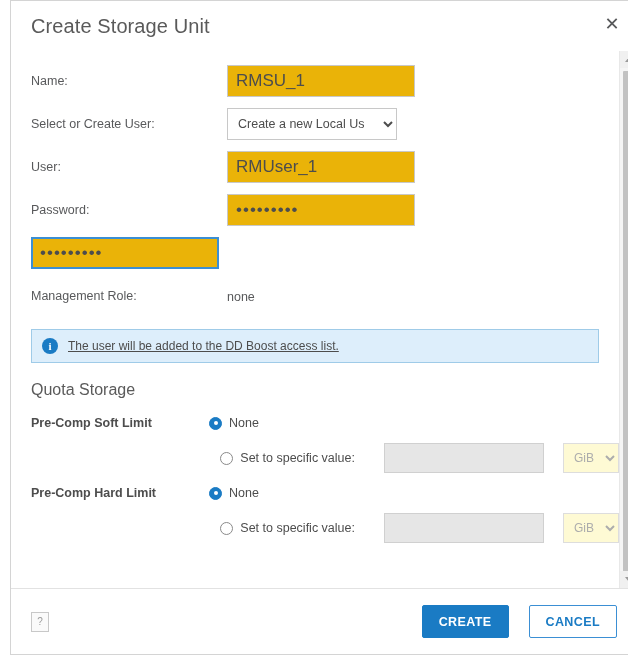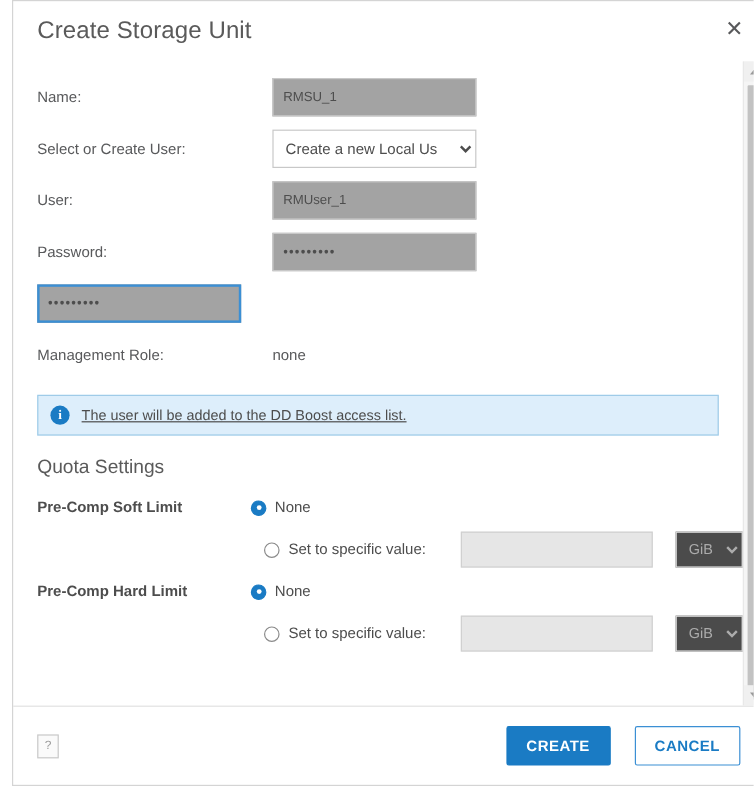--- a/index.html
+++ b/index.html
@@ -85,28 +85,28 @@
     flex: 0 0 196px;
     font-size: 12.5px;
     color: #58595b;
   }
   .field-wrap {
     flex: 1 1 auto;
   }
 
   input.text-input {
     box-sizing: border-box;
-    width: 170px;
+    width: 188px;
     height: 32px;
     padding: 0 8px;
-    font-size: 11px;
+    font-size: 17px;
     font-family: "Liberation Sans", sans-serif;
     color: #4d4d4d;
     border: 1px solid #c8c8c8;
-    background: #a3a3a3;
+    background: #eab308;
     outline: none;
     border-radius: 0;
   }
   input.text-input.focused {
     border: 2px solid #3b8fd4;
     padding: 0 7px;
   }
   input.pw-input {
     letter-spacing: 1px;
   }
@@ -237,21 +237,21 @@
     border: 1px solid #d0d0d0;
     margin-left: 4px;
     outline: none;
     border-radius: 0;
   }
   select.unit-dropdown {
     box-sizing: border-box;
     width: 56px;
     height: 30px;
     margin-left: 8px;
-    background: #000000;
+    background: #fef9c3;
     border: 1px solid #d0d0d0;
     color: #8a8a8a;
     font-size: 12px;
     font-family: "Liberation Sans", sans-serif;
     border-radius: 0;
     padding-left: 6px;
     outline: none;
   }
 
   
@@ -402,21 +402,21 @@
         <div class="field-wrap">
           <span class="static-value">none</span>
         </div>
       </div>
 
       <div class="info-banner">
         <div class="info-icon">i</div>
         <div class="info-text">The user will be added to the DD Boost access list.</div>
       </div>
 
-      <div class="section-heading">Quota Settings</div>
+      <div class="section-heading">Quota Storage</div>
 
       <div class="quota-group">
         <div class="quota-row">
           <div class="quota-label">Pre-Comp Soft Limit</div>
           <div class="radio-item">
             <span class="radio checked"></span>
             <span class="radio-label">None</span>
           </div>
         </div>
         <div class="quota-row specific-row">

